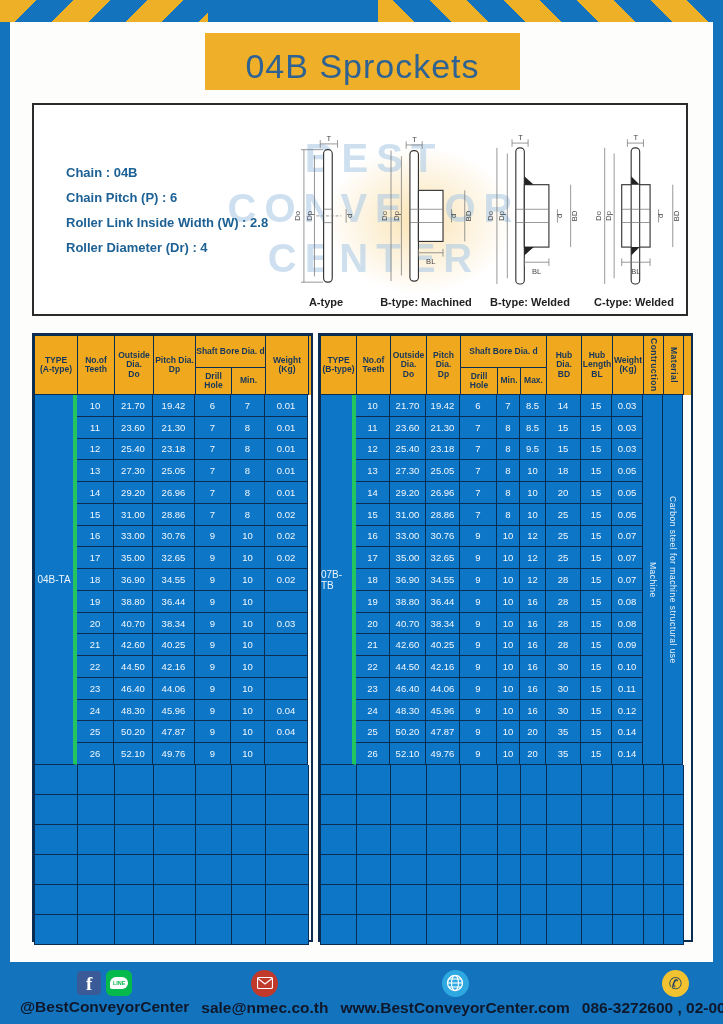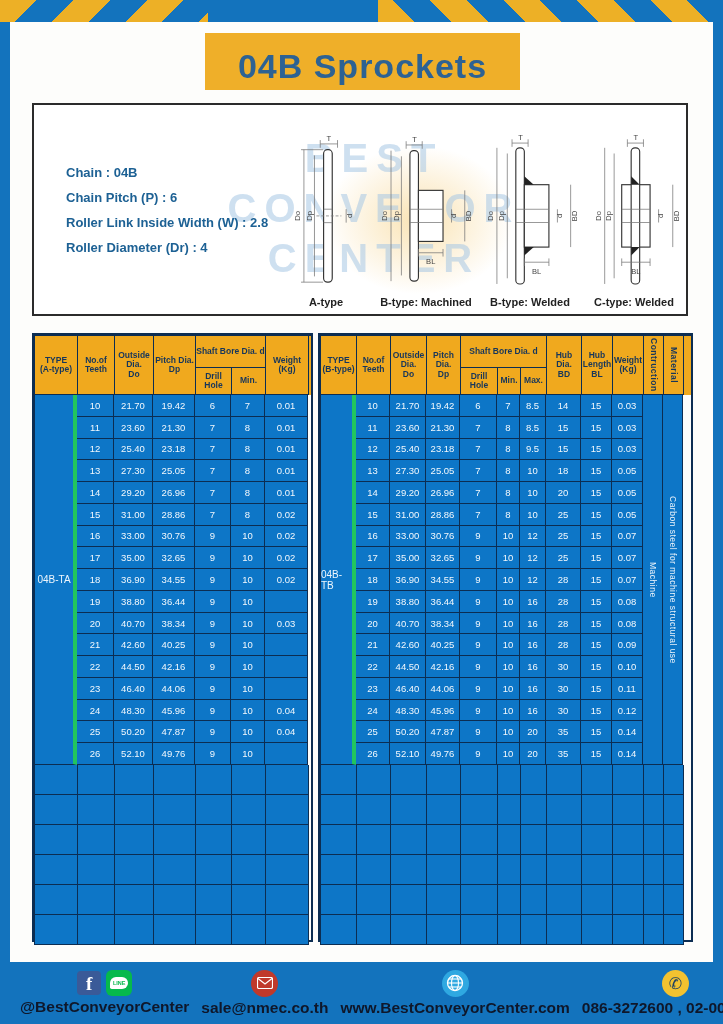--- a/index.html
+++ b/index.html
@@ -10,21 +10,21 @@
   .top-band { position:absolute; left:0; top:0; width:723px; height:22px; background:#1373BD; }
   .stripes-left { position:absolute; left:0; top:0; width:208px; height:22px;
     background:repeating-linear-gradient(135deg,#EDB026 0 26px,#1373BD 26px 52px); }
   .stripes-right { position:absolute; right:0; top:0; width:345px; height:22px;
     background:repeating-linear-gradient(45deg,#EDB026 0 26px,#1373BD 26px 52px); }
 
   .content { position:absolute; left:10px; right:10px; top:22px; bottom:62px; background:#fdfdfb; }
 
   .banner { position:absolute; left:195px; top:11px; width:315px; height:57px; background:#EFAF29;
     display:flex; align-items:center; justify-content:center; }
-  .banner-text { font-size:34px; font-weight:bold; color:#2d6293; letter-spacing:1px;margin-top:10px; }
+  .banner-text { font-size:34px; font-weight:normal; color:#2d6293; letter-spacing:1px;margin-top:10px; }
 
   
   .panel { position:absolute; left:22px; top:81px; width:656px; height:213px; border:2px solid #2b2b2b;
     background:#fff; display:flex; overflow:hidden; }
   .watermark { position:absolute; left:175px; top:28px; width:330px; text-align:center; z-index:0;
     color:rgba(165,198,228,.55); font-weight:bold; font-size:40px; line-height:50px; letter-spacing:8px; }
   .wm-blob { position:absolute; left:290px; top:40px; width:190px; height:150px; z-index:0;
     background:radial-gradient(ellipse at center, rgba(240,175,40,.35) 0%, rgba(240,175,40,0) 70%); }
   .specs { width:228px; padding:0 0 0 14px; display:flex; flex-direction:column; justify-content:center; z-index:1;margin-left:18px; }
   .spec-line { font-size:13px; font-weight:bold; color:#1d6194; line-height:25px; white-space:nowrap; }
@@ -412,21 +412,21 @@
 BL</div>
         <div class="hcell span2" style="grid-column:10;grid-row:1/3">Weight
 (Kg)</div>
         <div class="hcell vert span2" style="grid-column:11;grid-row:1/3">Contruction</div>
         <div class="hcell vert span2" style="grid-column:12;grid-row:1/3">Material</div>
         <div class="hcell" style="grid-column:5;grid-row:2">Drill Hole</div>
         <div class="hcell" style="grid-column:6;grid-row:2">Min.</div>
         <div class="hcell" style="grid-column:7;grid-row:2">Max.</div>
       </div>
       <div class="tbody">
-        <div class="type-cell type-b">04B-TB</div>
+        <div class="type-cell type-b">07B-TB</div>
         <div class="bgrid bgrid-b">
             <div class="cell">10</div>
             <div class="cell">21.70</div>
             <div class="cell">19.42</div>
             <div class="cell">6</div>
             <div class="cell">7</div>
             <div class="cell">8.5</div>
             <div class="cell">14</div>
             <div class="cell">15</div>
             <div class="cell">0.03</div>

